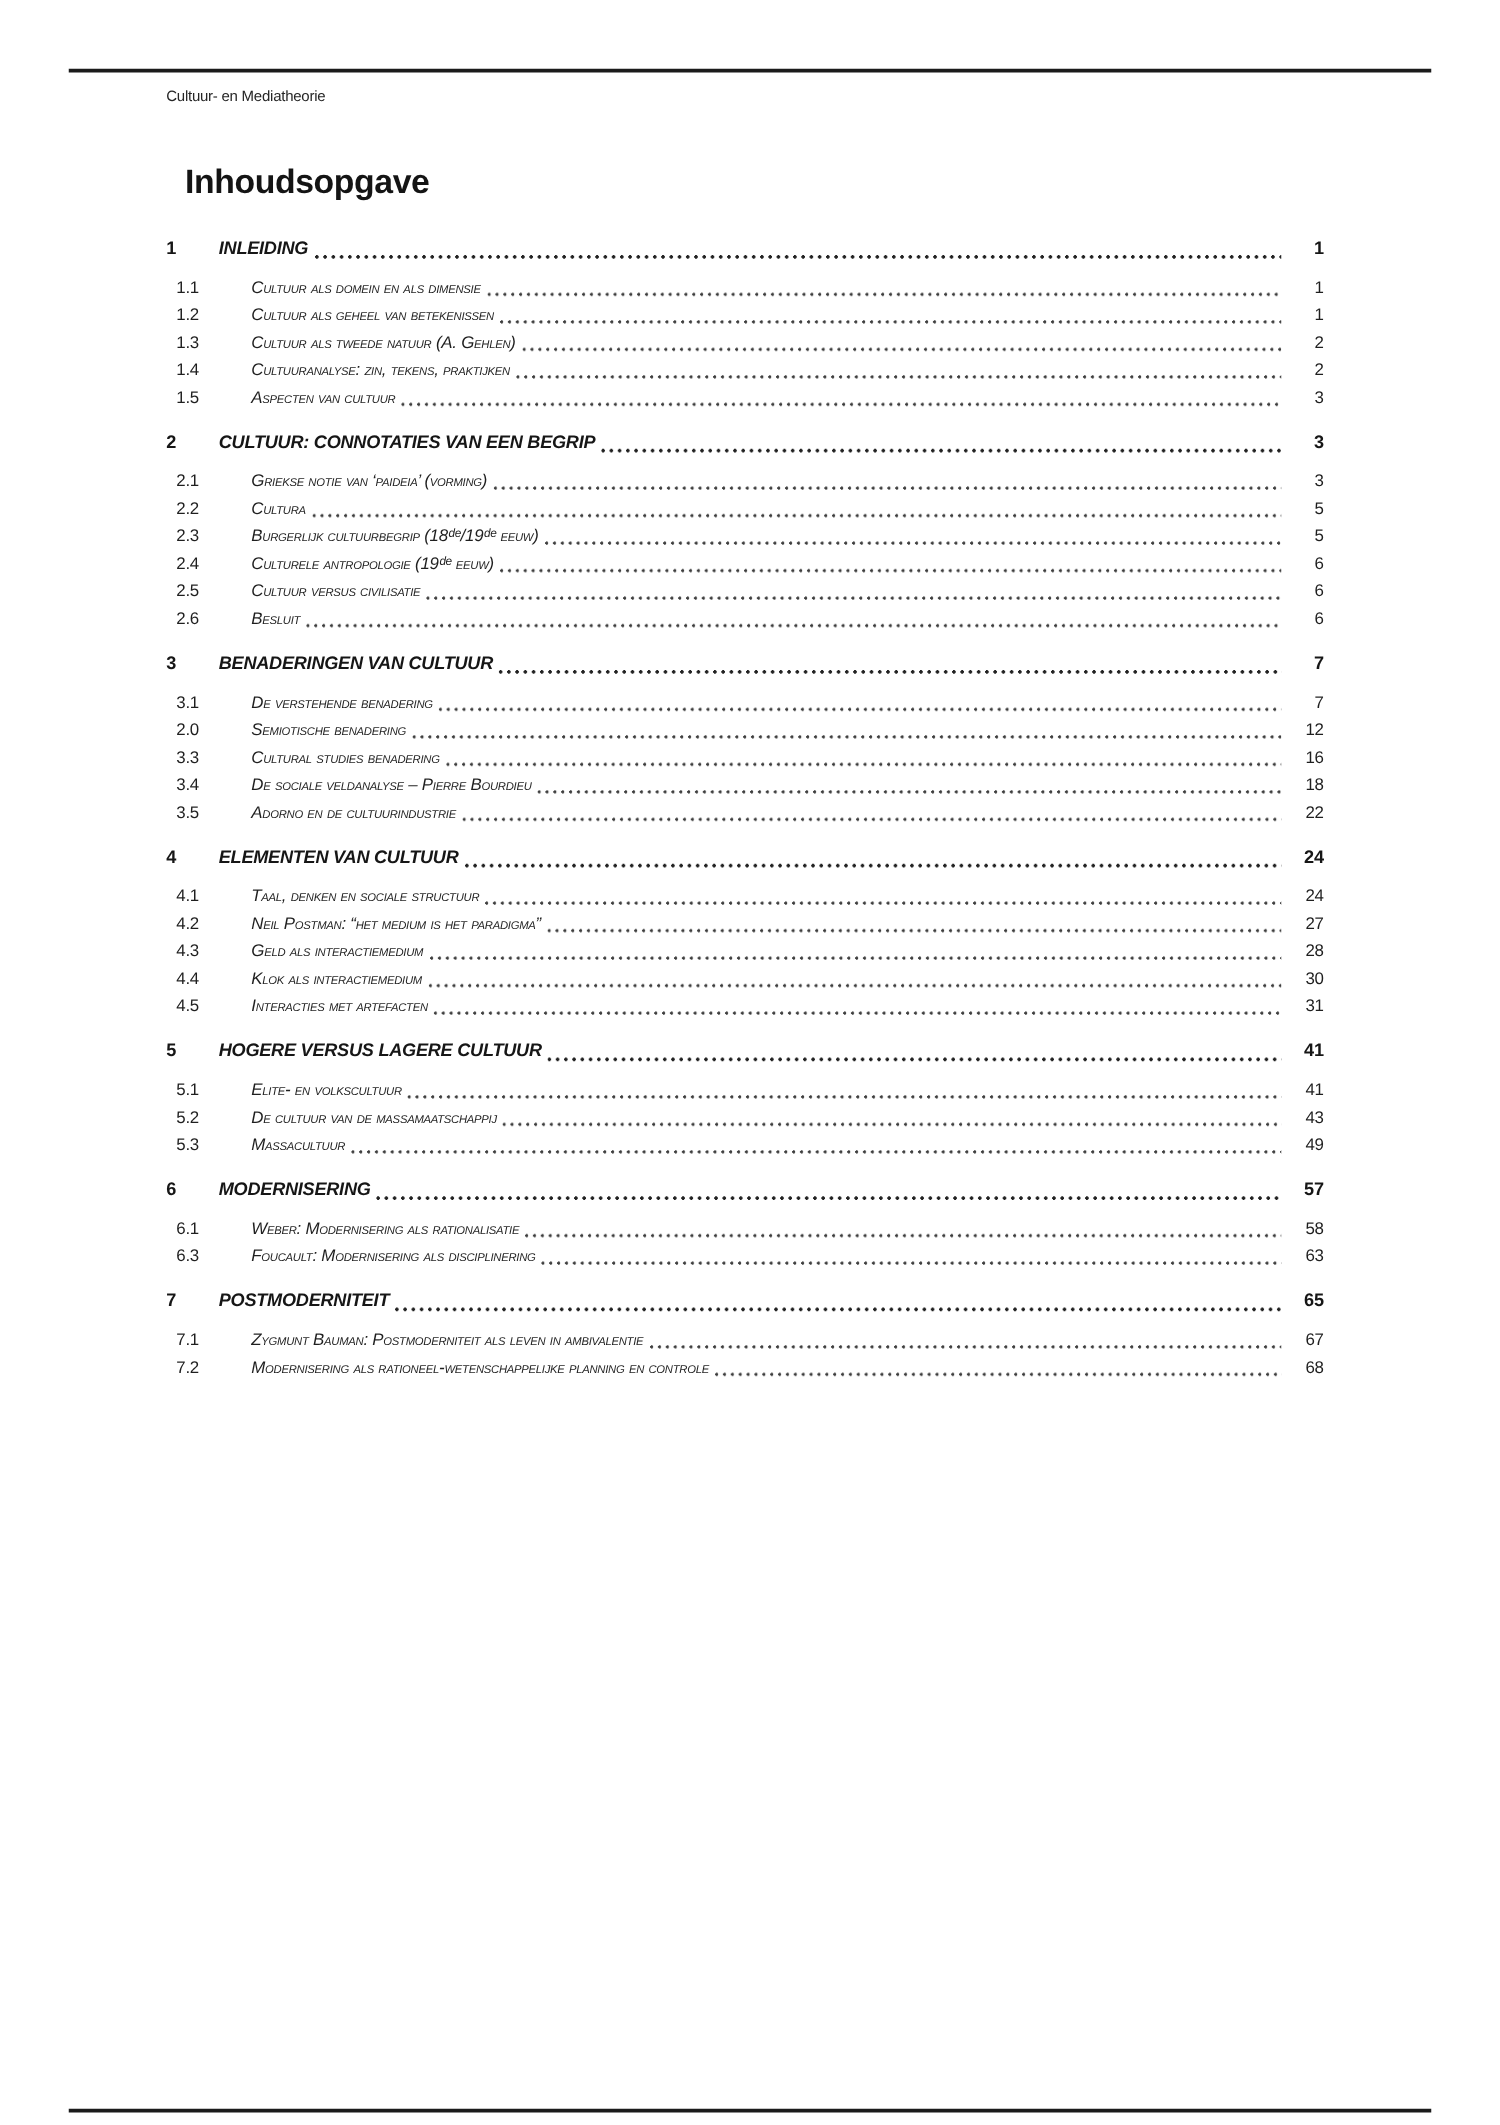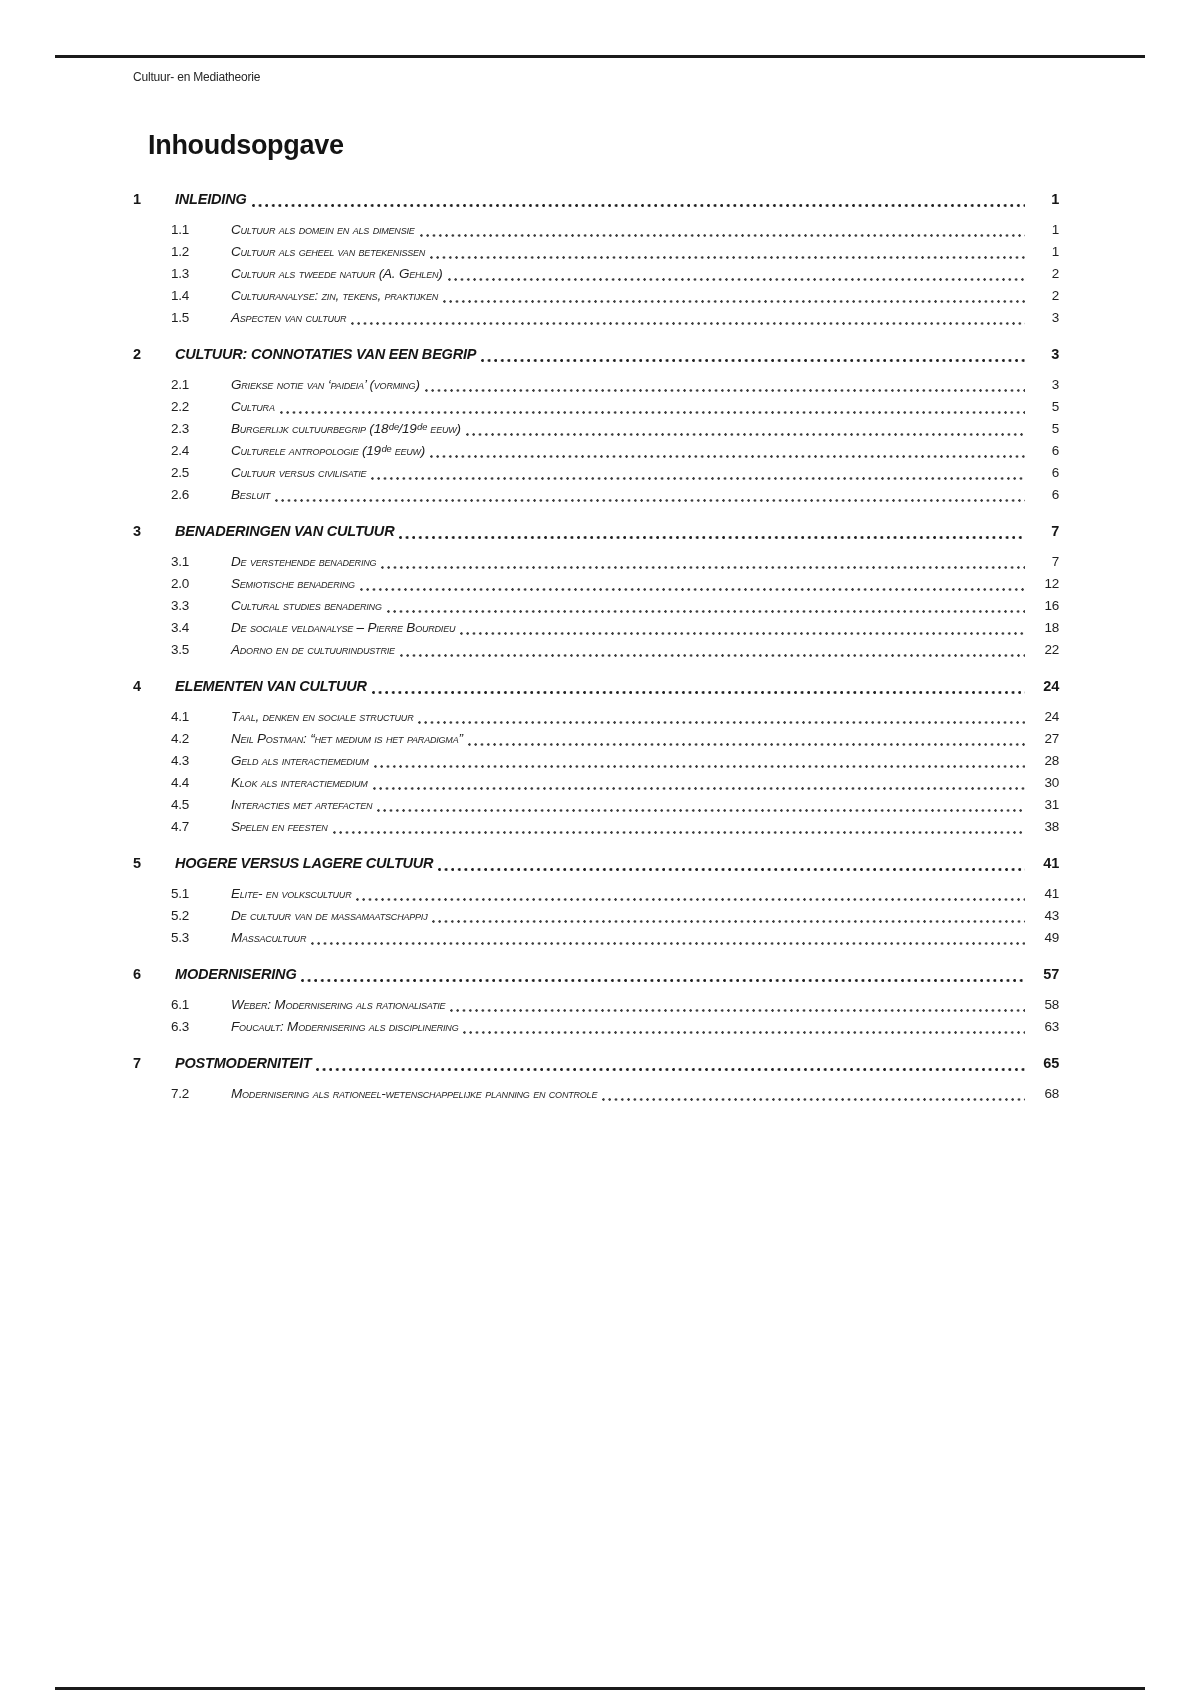--- a/index.html
+++ b/index.html
@@ -32,21 +32,21 @@
   .row.chapter {
     font-weight:bold; font-size:14.5px; color:#161616;
     line-height:24px; margin:13px 0 8px 0;
   }
   .row.sub {
     font-size:13.5px; color:#1f1f1f;
     line-height:22px;
     font-variant:small-caps;
   }
   .row.chapter .num { width:42px; flex:0 0 auto; }
-  .row.sub .num { margin-left:38px; width:60px; flex:0 0 auto; }
+  .row.sub .num { margin-left:8px; width:60px; flex:0 0 auto; }
   .entry-title { white-space:nowrap; flex:0 0 auto;font-style:italic; }
   .leader {
     flex:1 1 auto; align-self:flex-end;
     height:3px; margin:0 4px 4px 5px;
     background-image:radial-gradient(circle at 1.4px 1.5px, #3d3d3d 1.05px, transparent 1.45px);
     background-size:6.3px 3px;
     background-repeat:repeat-x;
   }
   .row.chapter .leader {
     background-image:radial-gradient(circle at 1.5px 1.5px, #222222 1.2px, transparent 1.6px);
@@ -210,26 +210,20 @@
       <span class="entry-title">Klok als interactiemedium</span>
       <span class="leader"></span>
       <span class="pagenum">30</span>
     </div>
     <div class="row sub">
       <span class="num">4.5</span>
       <span class="entry-title">Interacties met artefacten</span>
       <span class="leader"></span>
       <span class="pagenum">31</span>
     </div>
-    <div class="row sub">
-      <span class="num">4.7</span>
-      <span class="entry-title">Spelen en feesten</span>
-      <span class="leader"></span>
-      <span class="pagenum">38</span>
-    </div>
     <div class="row chapter">
       <span class="num">5</span>
       <span class="entry-title">HOGERE VERSUS LAGERE CULTUUR</span>
       <span class="leader"></span>
       <span class="pagenum">41</span>
     </div>
     <div class="row sub">
       <span class="num">5.1</span>
       <span class="entry-title">Elite- en volkscultuur</span>
       <span class="leader"></span>
@@ -265,20 +259,26 @@
       <span class="leader"></span>
       <span class="pagenum">63</span>
     </div>
     <div class="row chapter">
       <span class="num">7</span>
       <span class="entry-title">POSTMODERNITEIT</span>
       <span class="leader"></span>
       <span class="pagenum">65</span>
     </div>
     <div class="row sub">
+      <span class="num">7.1</span>
+      <span class="entry-title">Zygmunt Bauman: Postmoderniteit als leven in ambivalentie</span>
+      <span class="leader"></span>
+      <span class="pagenum">67</span>
+    </div>
+    <div class="row sub">
       <span class="num">7.2</span>
       <span class="entry-title">Modernisering als rationeel-wetenschappelijke planning en controle</span>
       <span class="leader"></span>
       <span class="pagenum">68</span>
     </div>
   </div>
 
 <div class="rule bottom"></div>
 
 </body></html>

